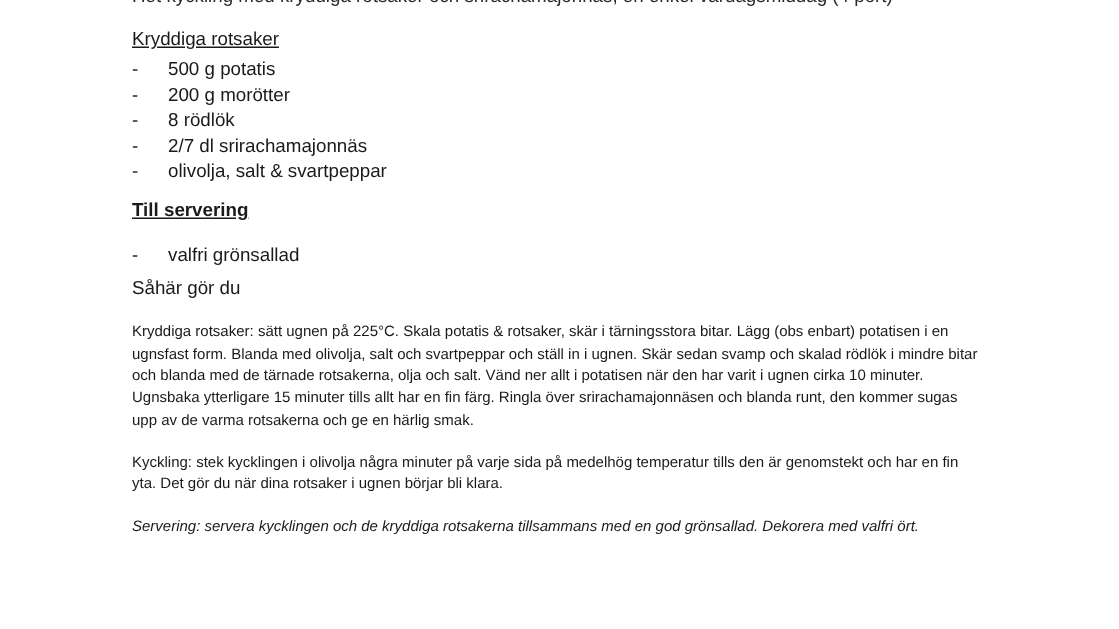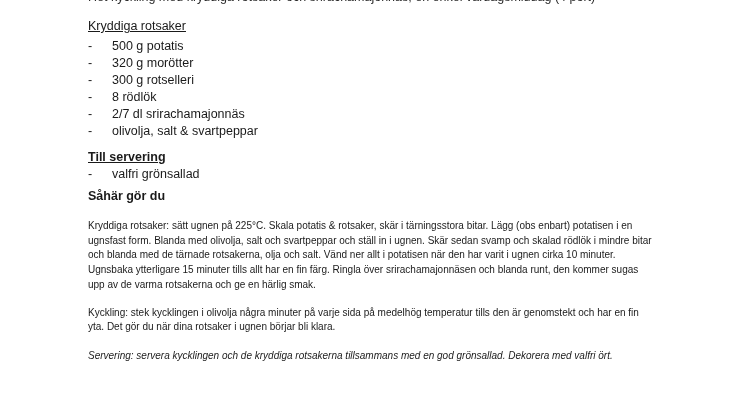--- a/index.html
+++ b/index.html
@@ -43,33 +43,33 @@
   .section-heading.second {
     margin-top: 10px;
     font-weight: bold;
   }
   ul.dash-list {
     list-style: none;
     margin: 4px 0 0 0;
     padding: 0;
   }
   ul.dash-list.serving {
-    margin-top: 1px;
+    margin-top: 14px;
   }
   ul.dash-list li {
     font-size: 12.5px;
     line-height: 17px;
   }
   ul.dash-list .dash {
     display: inline-block;
     width: 24px;
   }
   .bold-heading {
     font-size: 12.5px;
-    font-weight: bold;
+    font-weight: normal;
     line-height: 15px;
     margin: 6px 0 0 0;
   }
   .para {
     font-size: 10px;
     line-height: 14.7px;
     margin: 13px 0 0 0;
   }
   .para.first {
     margin-top: 15px;
@@ -85,22 +85,21 @@
 <div class="doc">
 
   <div class="clip-line">
     <span class="inner">Het kyckling med kryddiga rotsaker och srirachamajonnäs, en enkel vardagsmiddag (4 port)</span>
   </div>
 
   <div class="section-heading">Kryddiga rotsaker</div>
 
   <ul class="dash-list">
     <li><span class="dash">-</span><span>500 g potatis</span></li>
-    <li><span class="dash">-</span><span>320 g morötter</span></li>
-    <li><span class="dash">-</span><span>300 g rotselleri</span></li>
+    <li><span class="dash">-</span><span>200 g morötter</span></li>
     <li><span class="dash">-</span><span>8 rödlök</span></li>
     <li><span class="dash">-</span><span>2/7 dl srirachamajonnäs</span></li>
     <li><span class="dash">-</span><span>olivolja, salt &amp; svartpeppar</span></li>
   </ul>
 
   <div class="section-heading second">Till servering</div>
 
   <ul class="dash-list serving">
     <li><span class="dash">-</span><span>valfri grönsallad</span></li>
   </ul>

